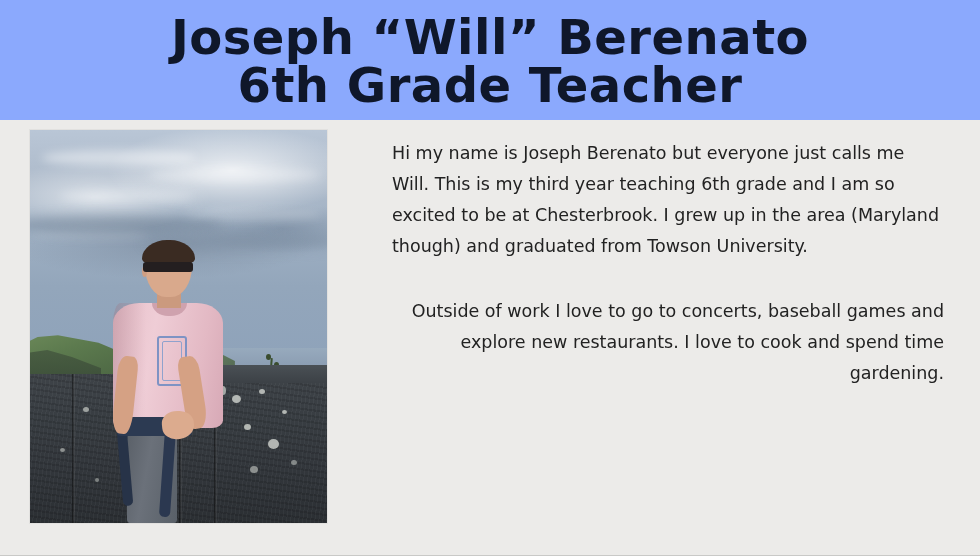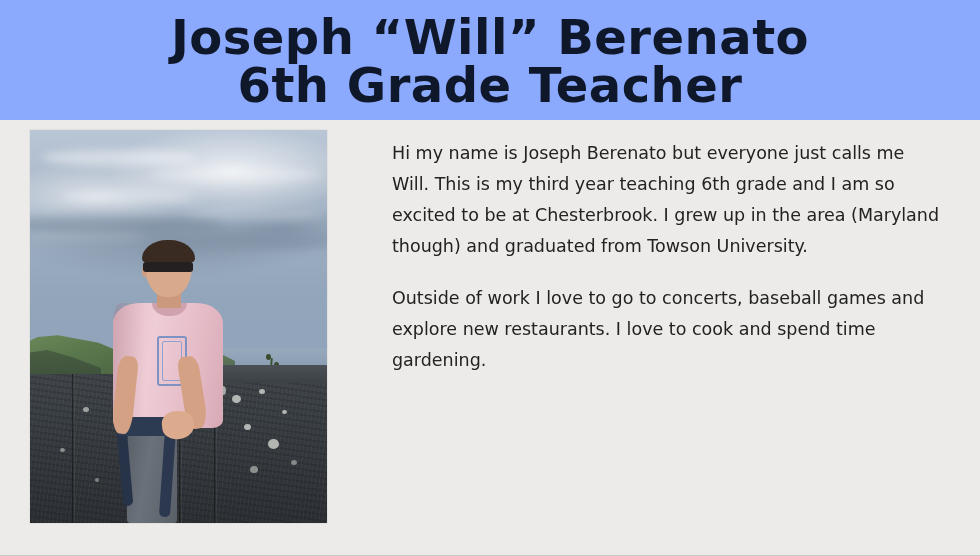--- a/index.html
+++ b/index.html
@@ -410,21 +410,21 @@
   }
 
   .bio p {
     font-family: "DejaVu Sans", sans-serif;
     font-size: 17.5px;
     line-height: 31px;
     color: #222222;
     margin: 0;
   }
 
-  .bio p + p { margin-top: 21px; }
+  .bio p + p { margin-top: 34px; text-align: right; }
 
   
   .bottom-rule {
     position: absolute;
     left: 0;
     bottom: 0;
     width: 980px;
     height: 1px;
     background: #c9c9c7;
   }

